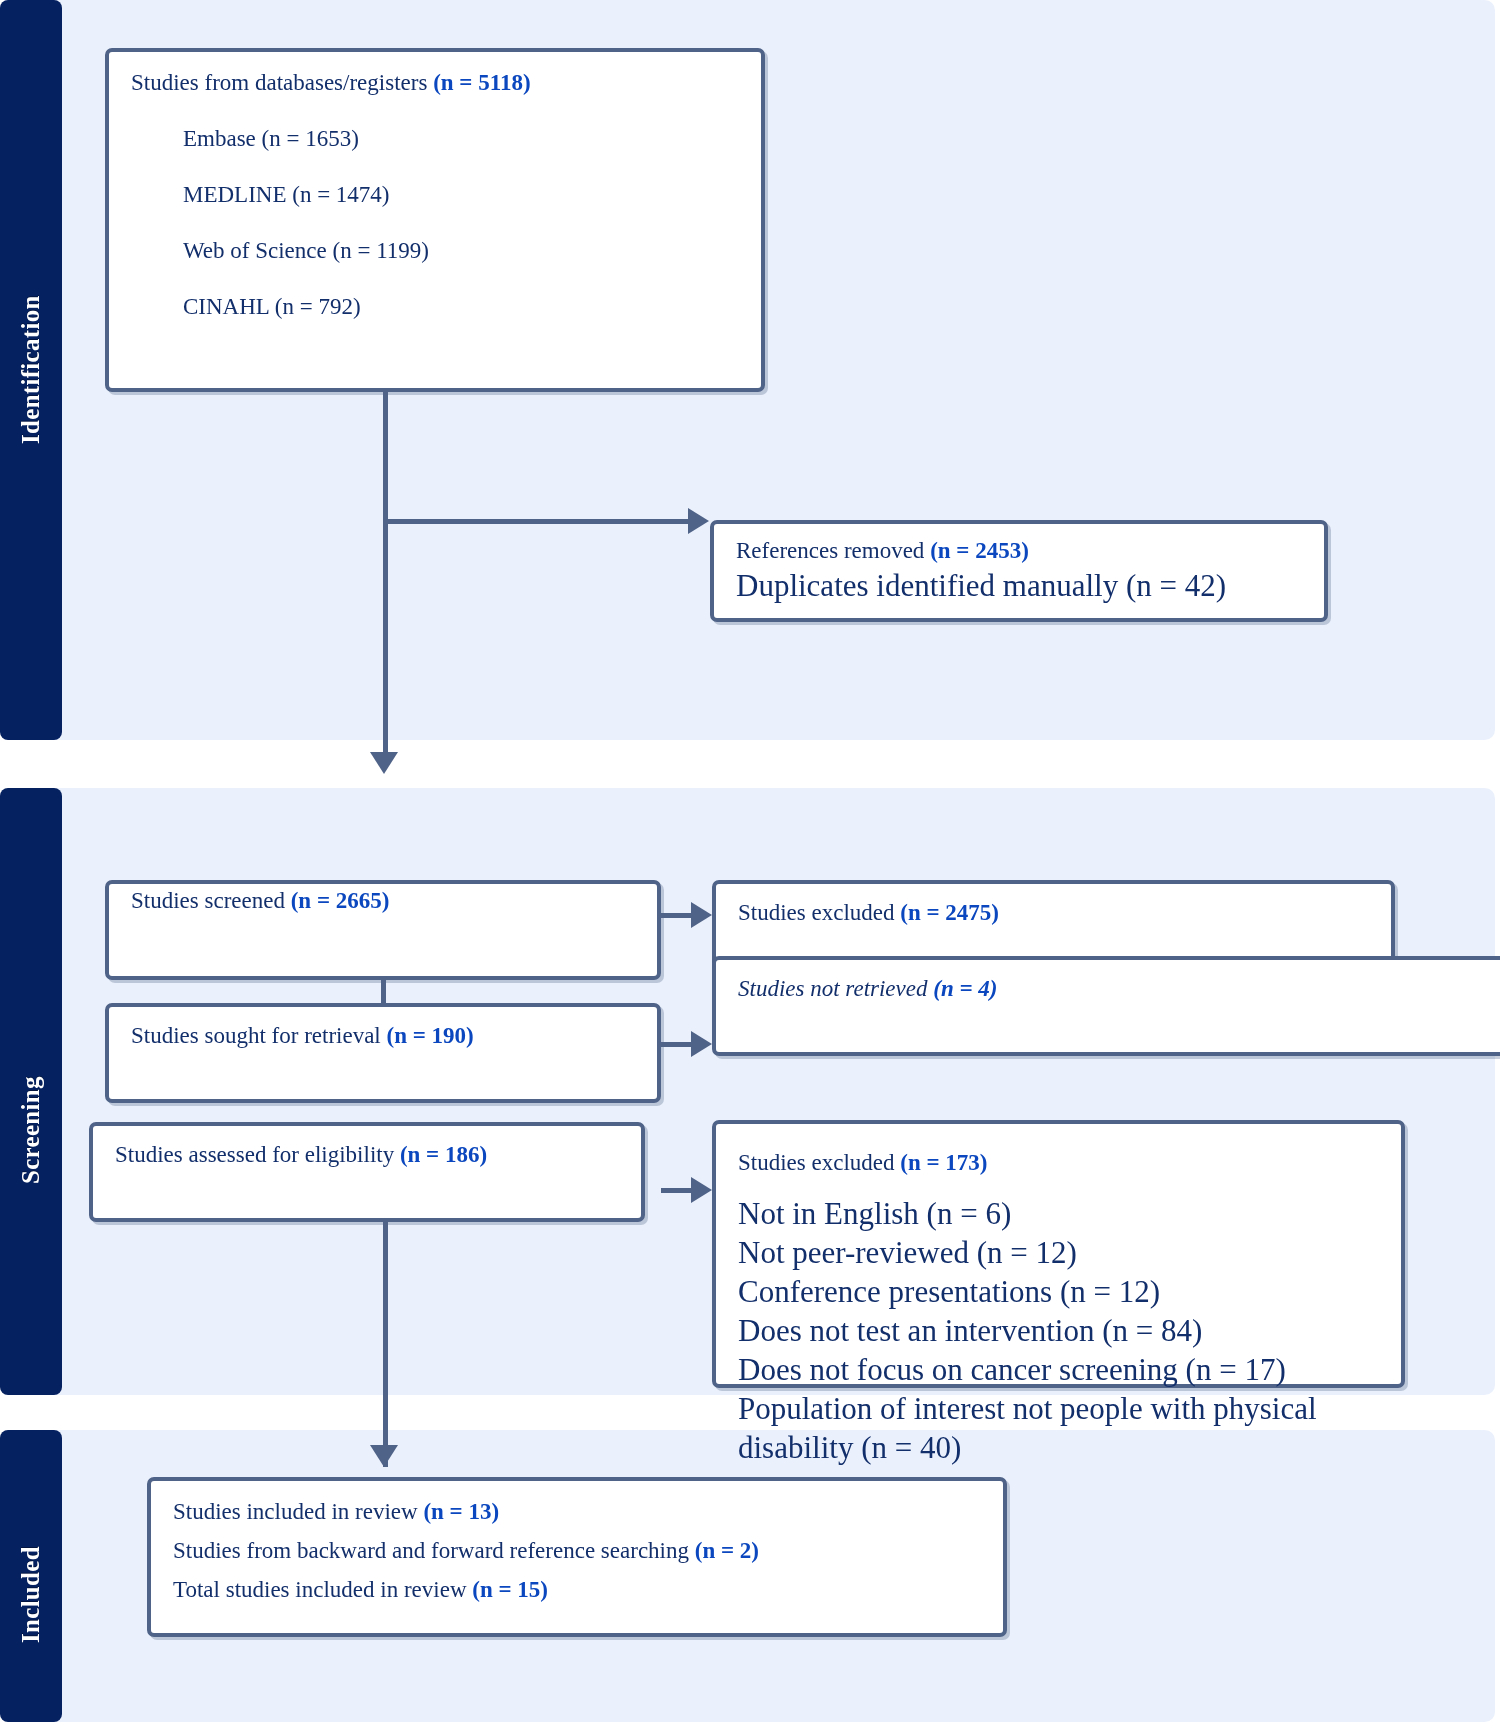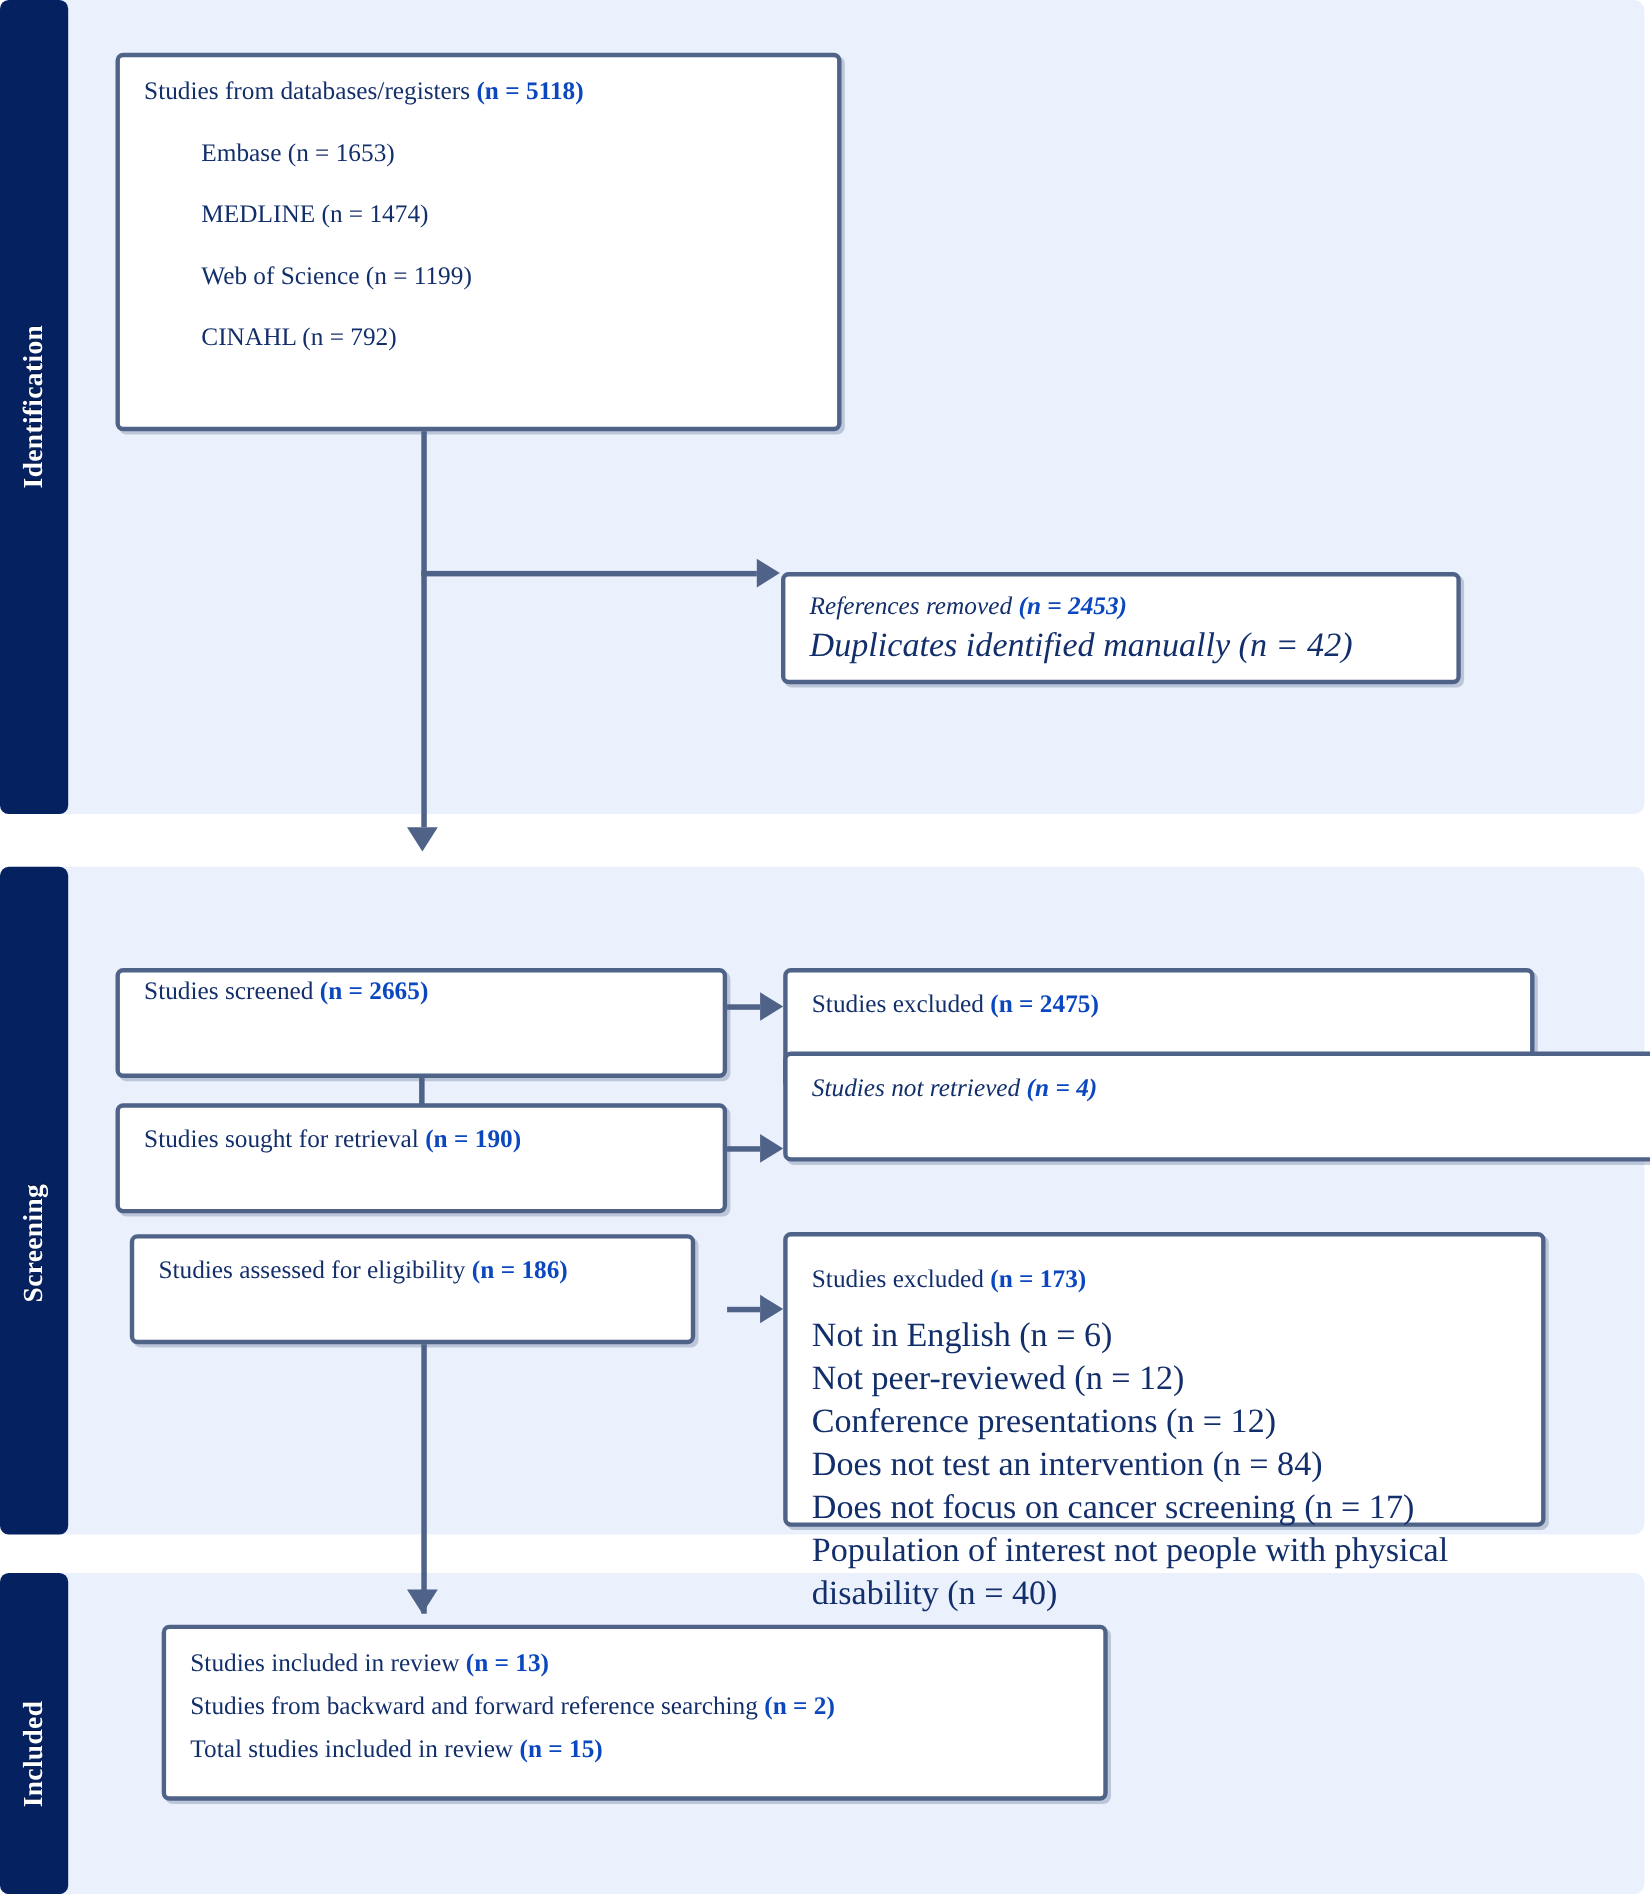--- a/index.html
+++ b/index.html
@@ -56,26 +56,26 @@
   .ln.indent{padding-left:52px;}
   .nhl{color:#0b47be;font-weight:bold;}
   .nplain{color:#132f6b;}
 
   .gap-lg{height:26px;}
   .gap-md{height:16px;}
   .gap-sm{height:9px;}
 
   
   .b-sources   {left:105px;  top:48px;   width:660px;  height:344px;}
-  .b-refrem    {left:710px;  top:520px;  width:618px;  height:102px;font-style:italic;}
+  .b-refrem    {left:710px;  top:520px;  width:618px;  height:102px;}
   .b-screened  {left:105px;  top:880px;  width:556px;  height:100px;}
   .b-excl2475  {left:712px;  top:880px;  width:683px;  height:111px;}
   .b-sought    {left:105px;  top:1003px; width:556px;  height:100px;}
   .b-notretr   {left:712px;  top:956px; width:833px;  height:100px;font-style:italic;}
-  .b-eligib    {left:118px;  top:1122px; width:514px;  height:100px;}
+  .b-eligib    {left:89px;  top:1122px; width:556px;  height:100px;}
   .b-excl173   {left:712px;  top:1120px; width:693px;  height:268px;}
   .b-included  {left:115px;  top:1477px; width:860px;  height:160px;margin-left:32px;}
 
   
   .conn{position:absolute;background:#4f6287;}
   .vline{width:5px;}
   .hline{height:5px;}
   .arrowdown{
     position:absolute;width:0;height:0;
     border-left:14px solid transparent;

